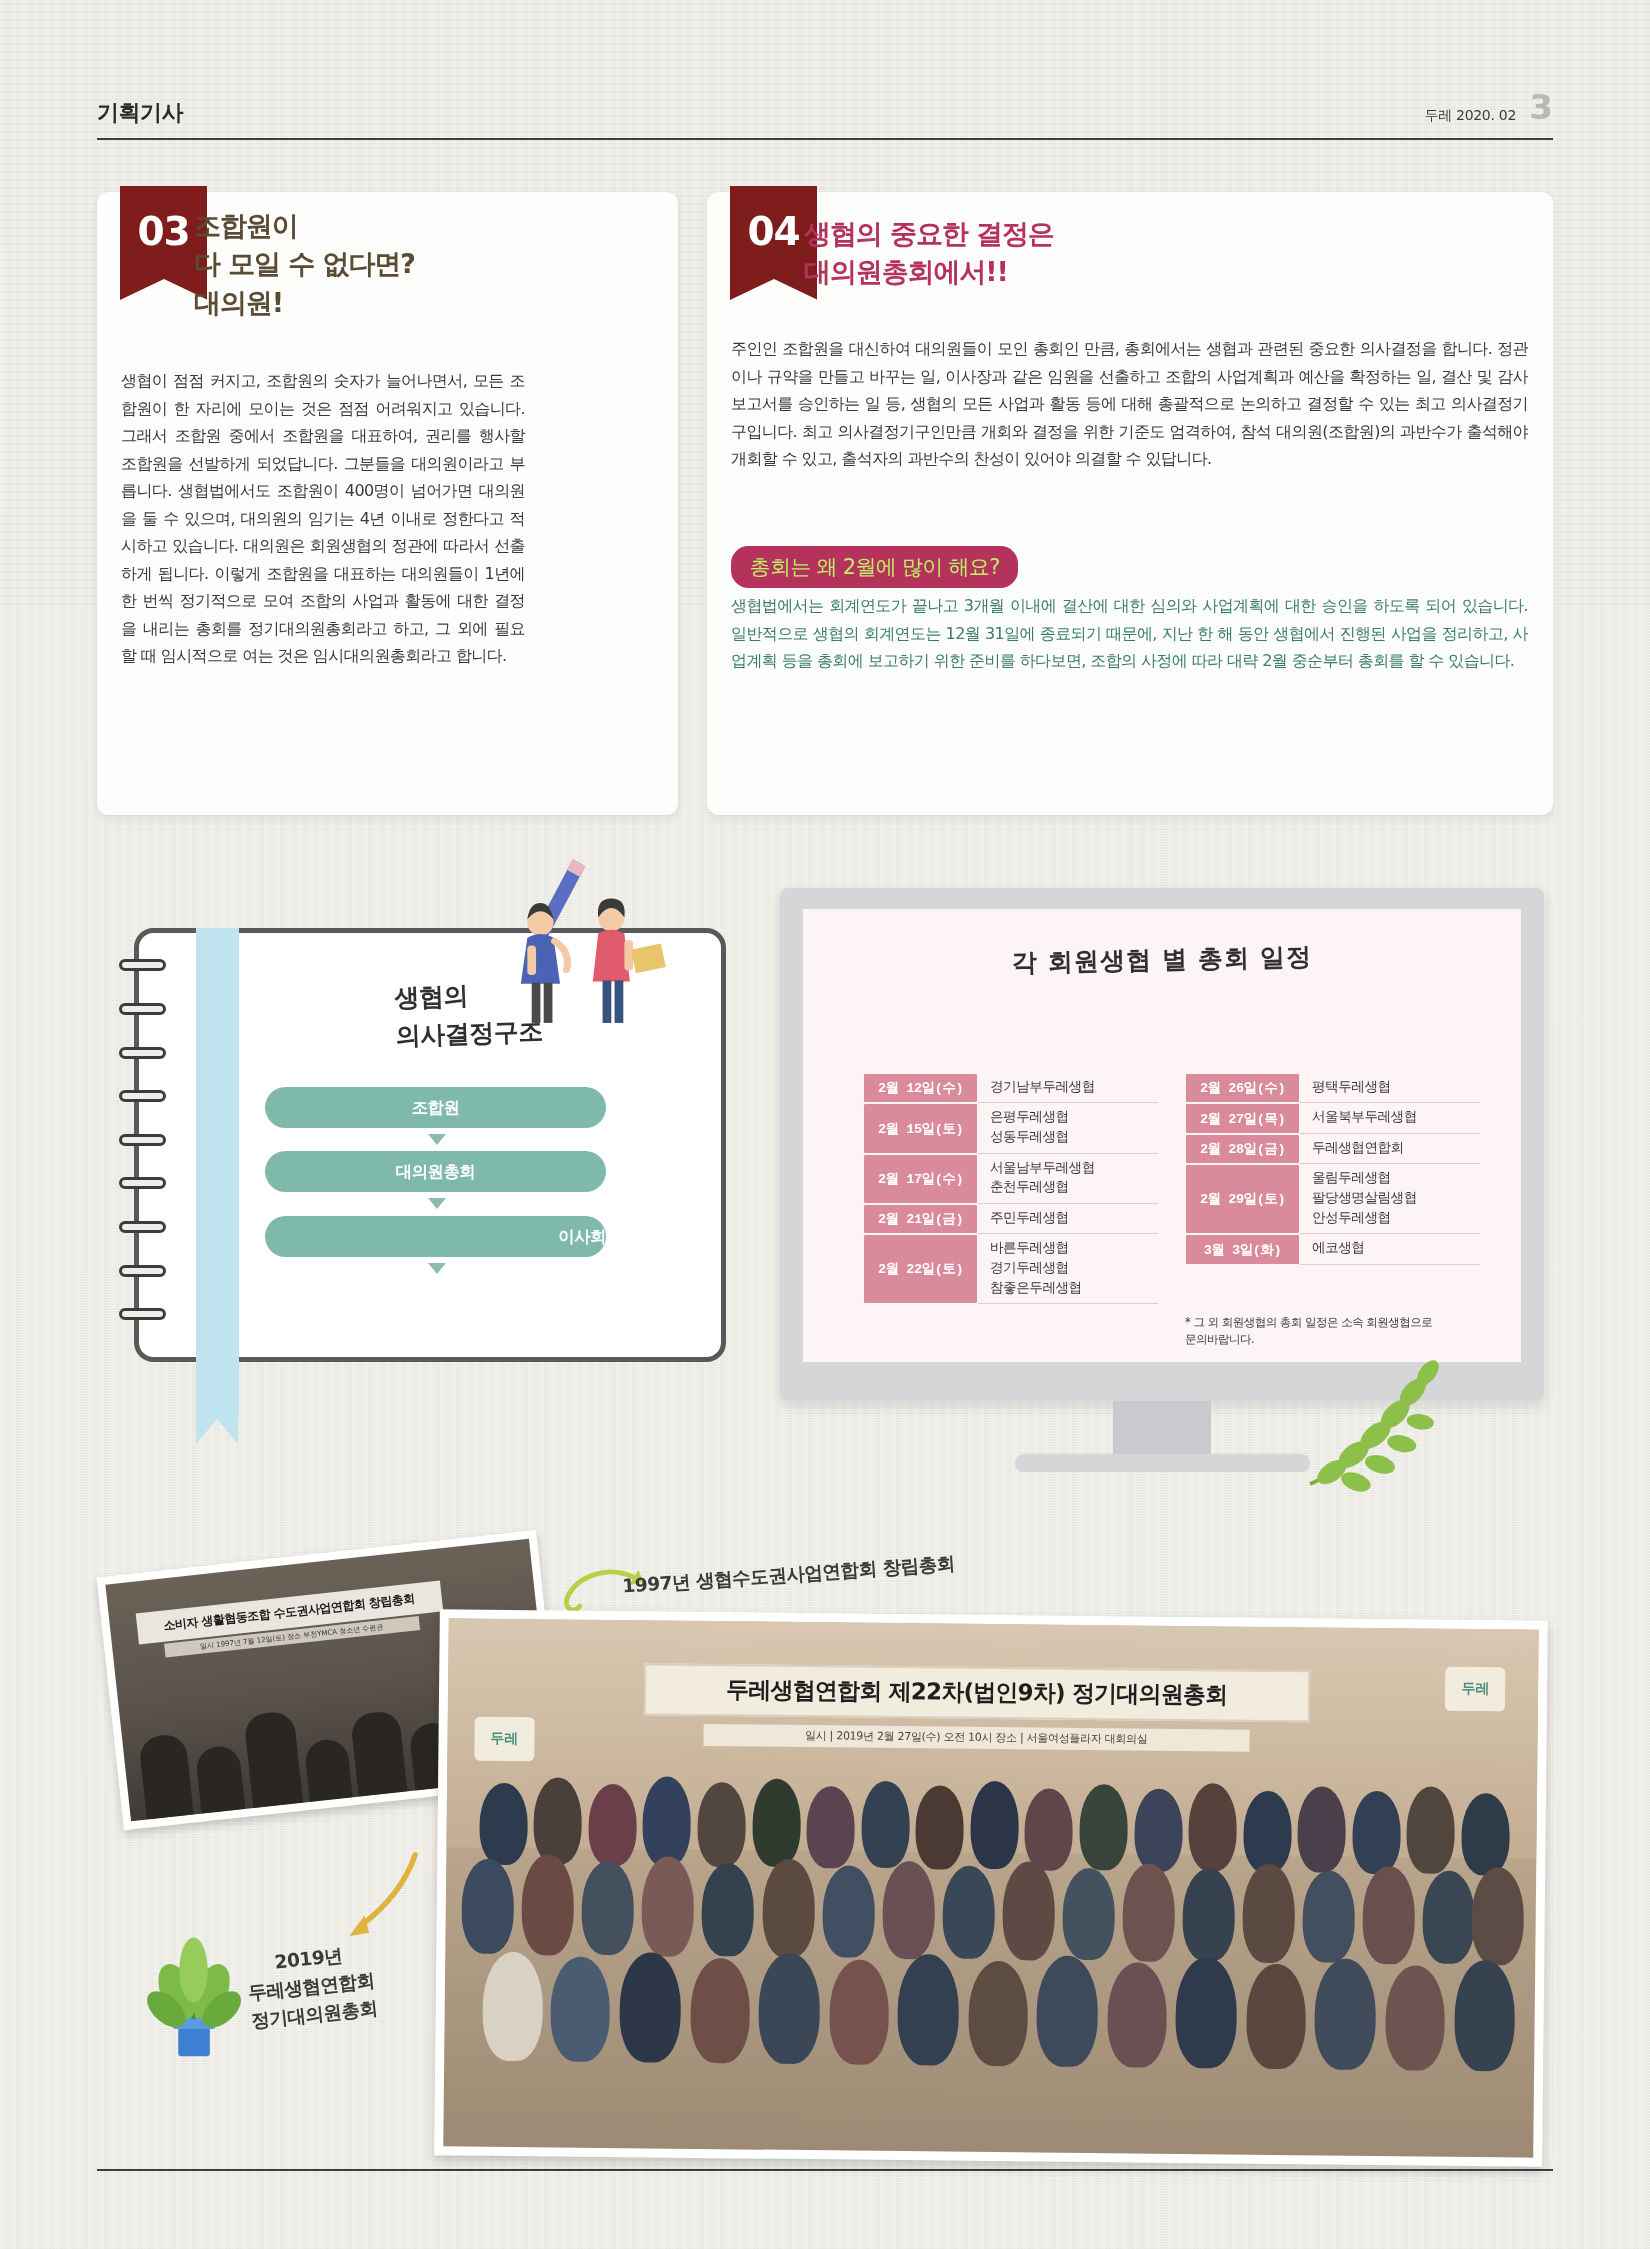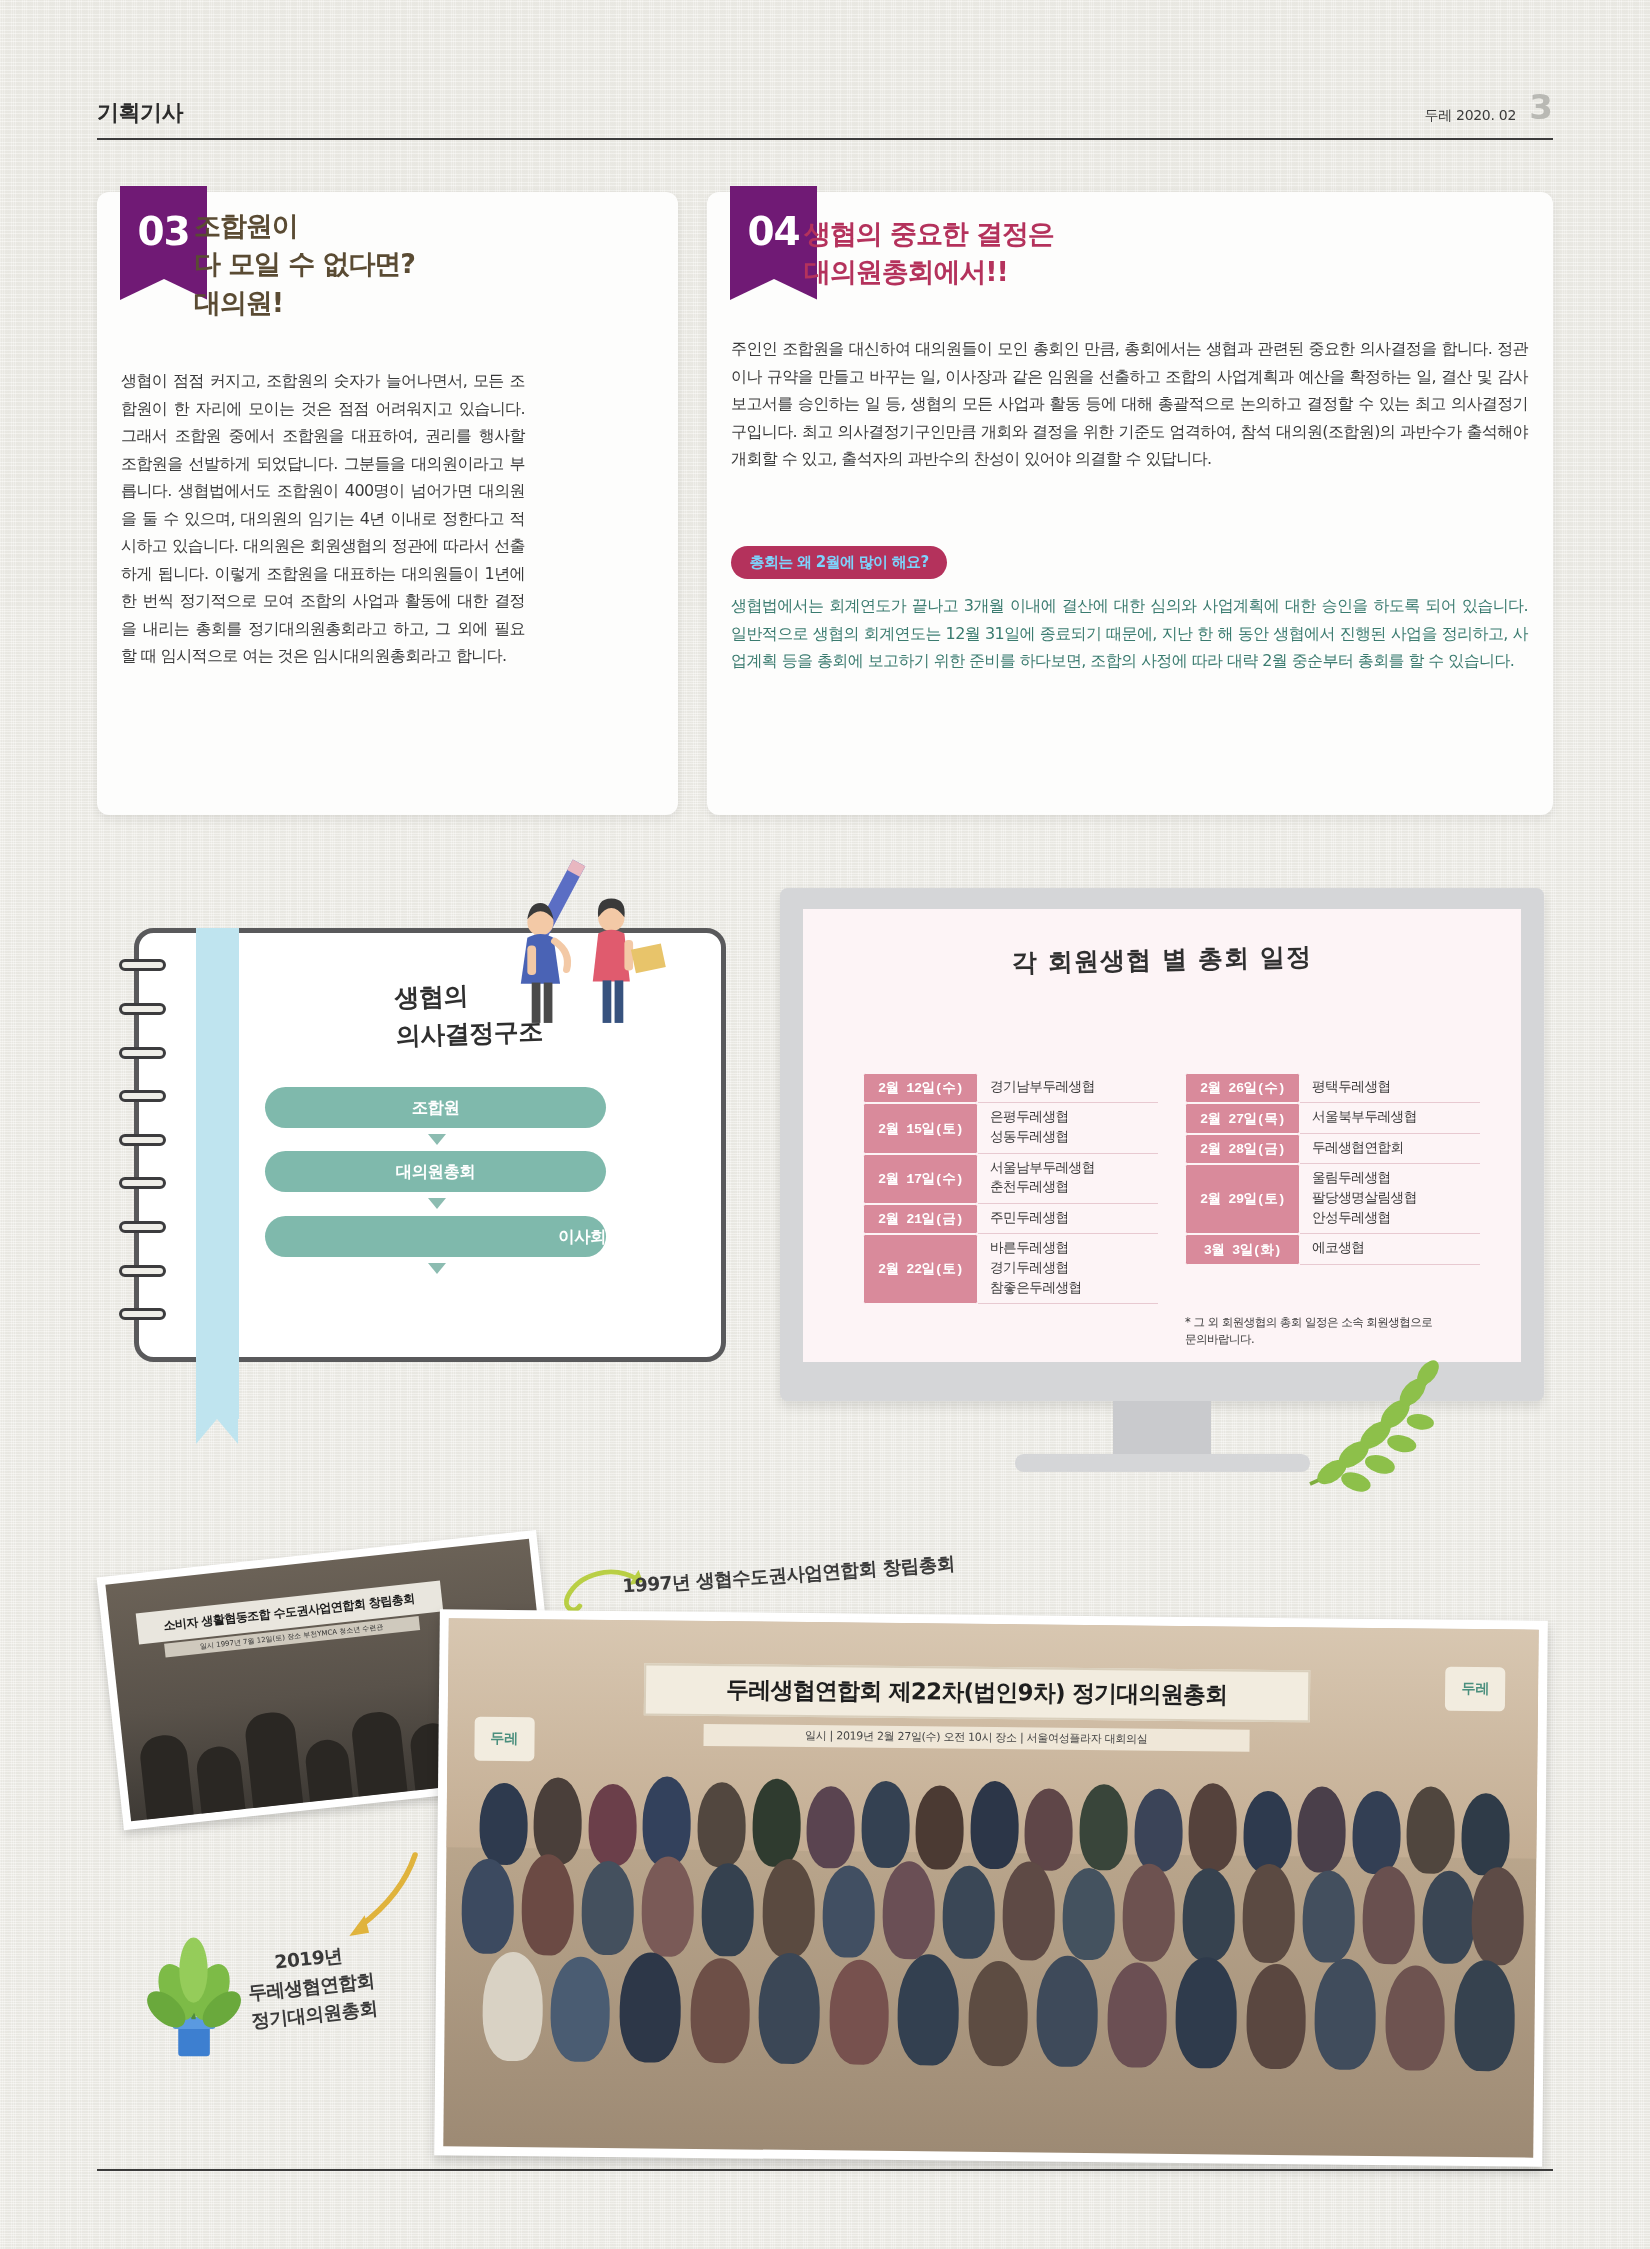--- a/index.html
+++ b/index.html
@@ -48,21 +48,21 @@
     position:absolute;
     background:#fdfdfc;
     border-radius:12px;
     box-shadow:0 3.3px 9.8px rgba(0,0,0,0.07);
   }
   #card-left  { left:97px;  top:192px; width:581px; height:623px; }
   #card-right { left:707px; top:192px; width:846px; height:623px; }
 
   .ribbon {
     position:absolute; top:-6.5px; width:87px; height:114px;
-    background:#701a75;
+    background:#7f1d1d;
   }
   .ribbon:after {
     content:""; position:absolute; left:0; bottom:-0.5px; width:0; height:0;
     border-left:44px solid transparent; border-right:44px solid transparent;
     border-bottom:21px solid #fdfdfc;
   }
   .ribbon .num {
     position:absolute; left:0; right:0; top:23px; text-align:center;
     font-size:39px; font-weight:bold; color:#ffffff; letter-spacing:-1.1px;
   }
@@ -79,23 +79,23 @@
   .body-text {
     position:absolute;
     font-size:16px; line-height:1.72; color:#3a3a3a; letter-spacing:-0.6px;
     text-align:justify;
   }
   #body-left  { left:121px; top:367px;  width:404px; }
   #body-right { left:731px; top:335px; width:797px; }
 
   .pill {
     position:absolute; left:731px; top:546px;
-    background:#b4325c; color:#7dd3fc;
+    background:#b4325c; color:#bef264;
     border-radius:17.5px; padding:6.5px 18.6px 7.6px 18.6px;
-    font-size:15px; font-weight:bold; letter-spacing:-0.7px;
+    font-size:21px; font-weight:normal; letter-spacing:-0.7px;
   }
   #body-right2 {
     position:absolute; left:731px; top:592px; width:797px;
     font-size:16px; line-height:1.72; color:#3a7b6f; letter-spacing:-0.6px;
     text-align:justify;
   }
 
   
   #notebook {
     position:absolute; left:134px; top:928px; width:592px; height:434px;

